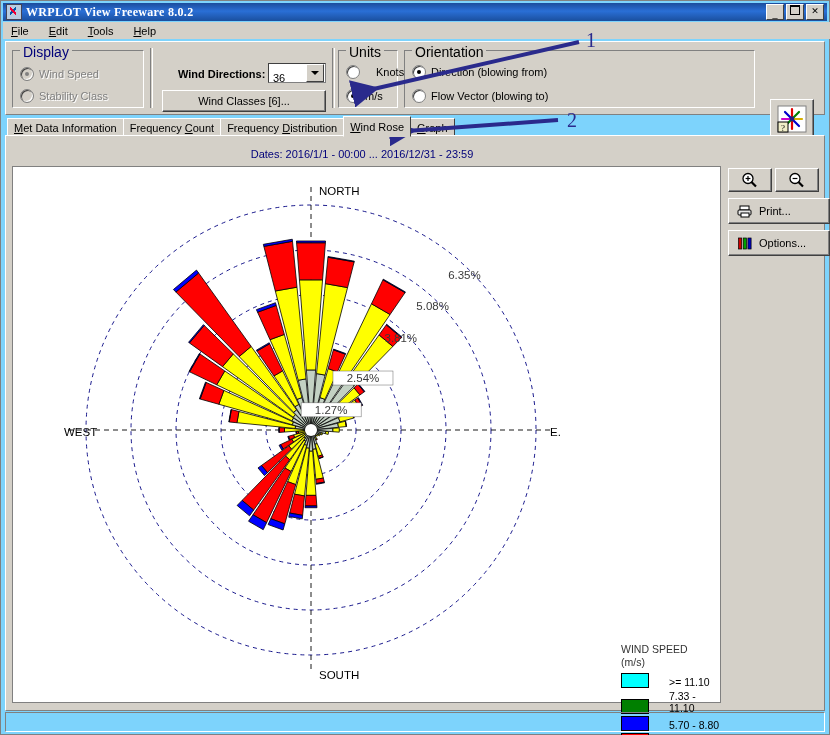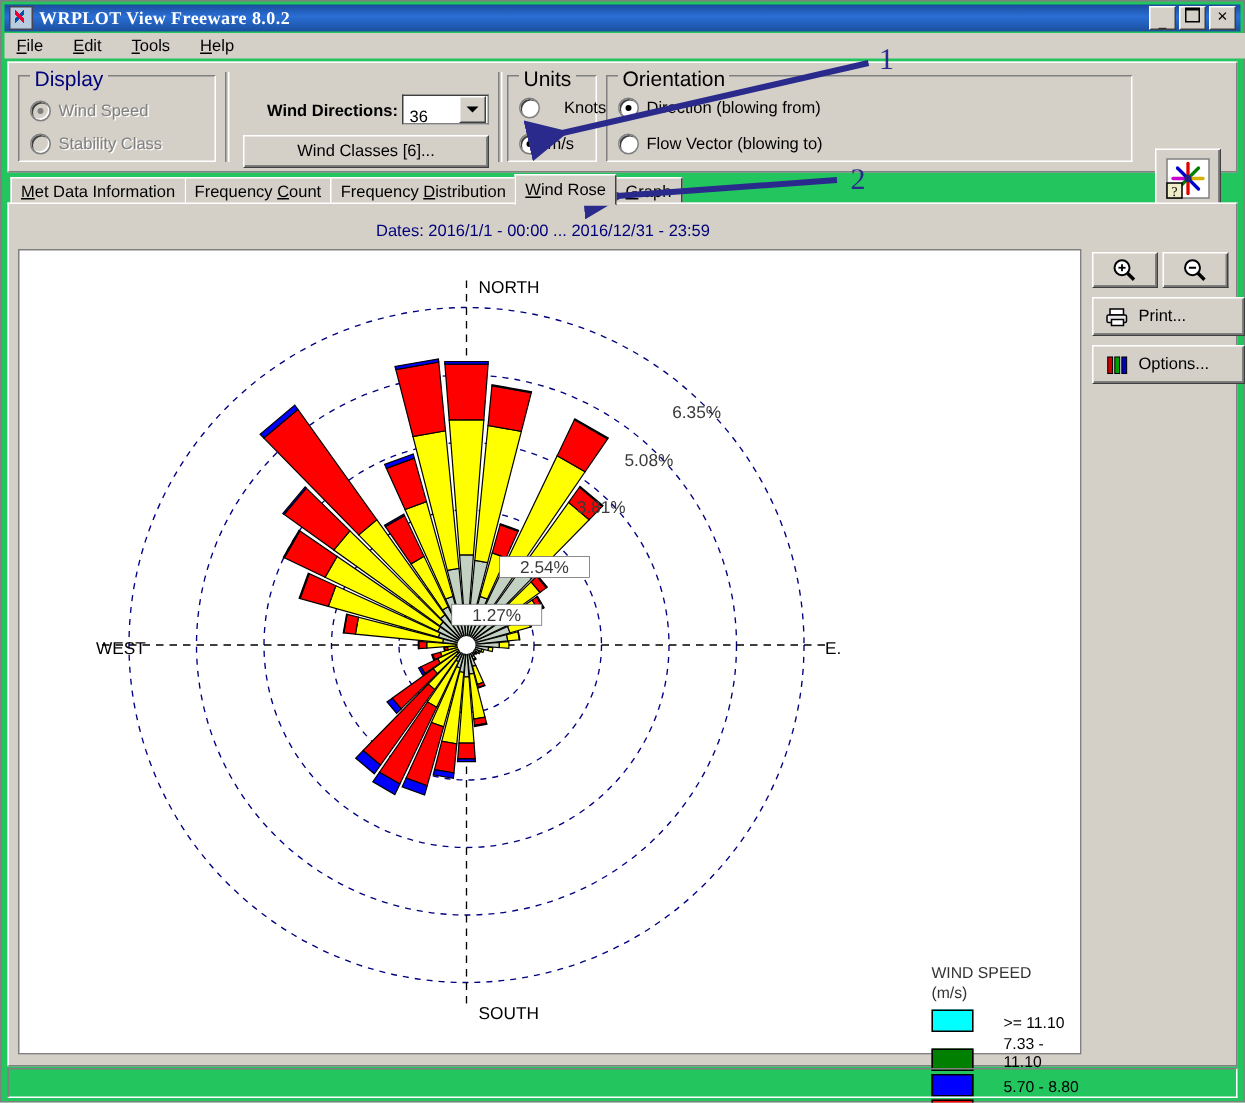--- a/index.html
+++ b/index.html
@@ -1,19 +1,19 @@
 <!DOCTYPE html>
 <html><head>
 <meta charset="utf-8">
 <style>
   html,body{margin:0;padding:0;background:#d4d0c8;}
   body{width:830px;height:735px;overflow:hidden;
        font-family:"Liberation Sans",sans-serif;font-size:11px;color:#000;}
   .app{position:relative;width:830px;height:735px;
-       border:1px solid #808080;box-sizing:border-box;background:#22c55e;}
+       border:1px solid #808080;box-sizing:border-box;background:#7dd3fc;}
 
   
   .titlebar{position:absolute;left:2px;top:2px;width:824px;height:18px;
       background:linear-gradient(to bottom,#1b4c9c,#2a6fd6 45%,#1a4f9e);
       display:flex;align-items:center;}
   .titleicon{width:14px;height:14px;margin:0 4px 0 3px;background:#b8cce0;
       border:1px solid #445;position:relative;flex:none;}
   .titleicon:before{content:"";position:absolute;left:3px;top:1px;width:6px;height:10px;
       background:
         linear-gradient(45deg,transparent 40%,#e03 40% 60%,transparent 60%),

